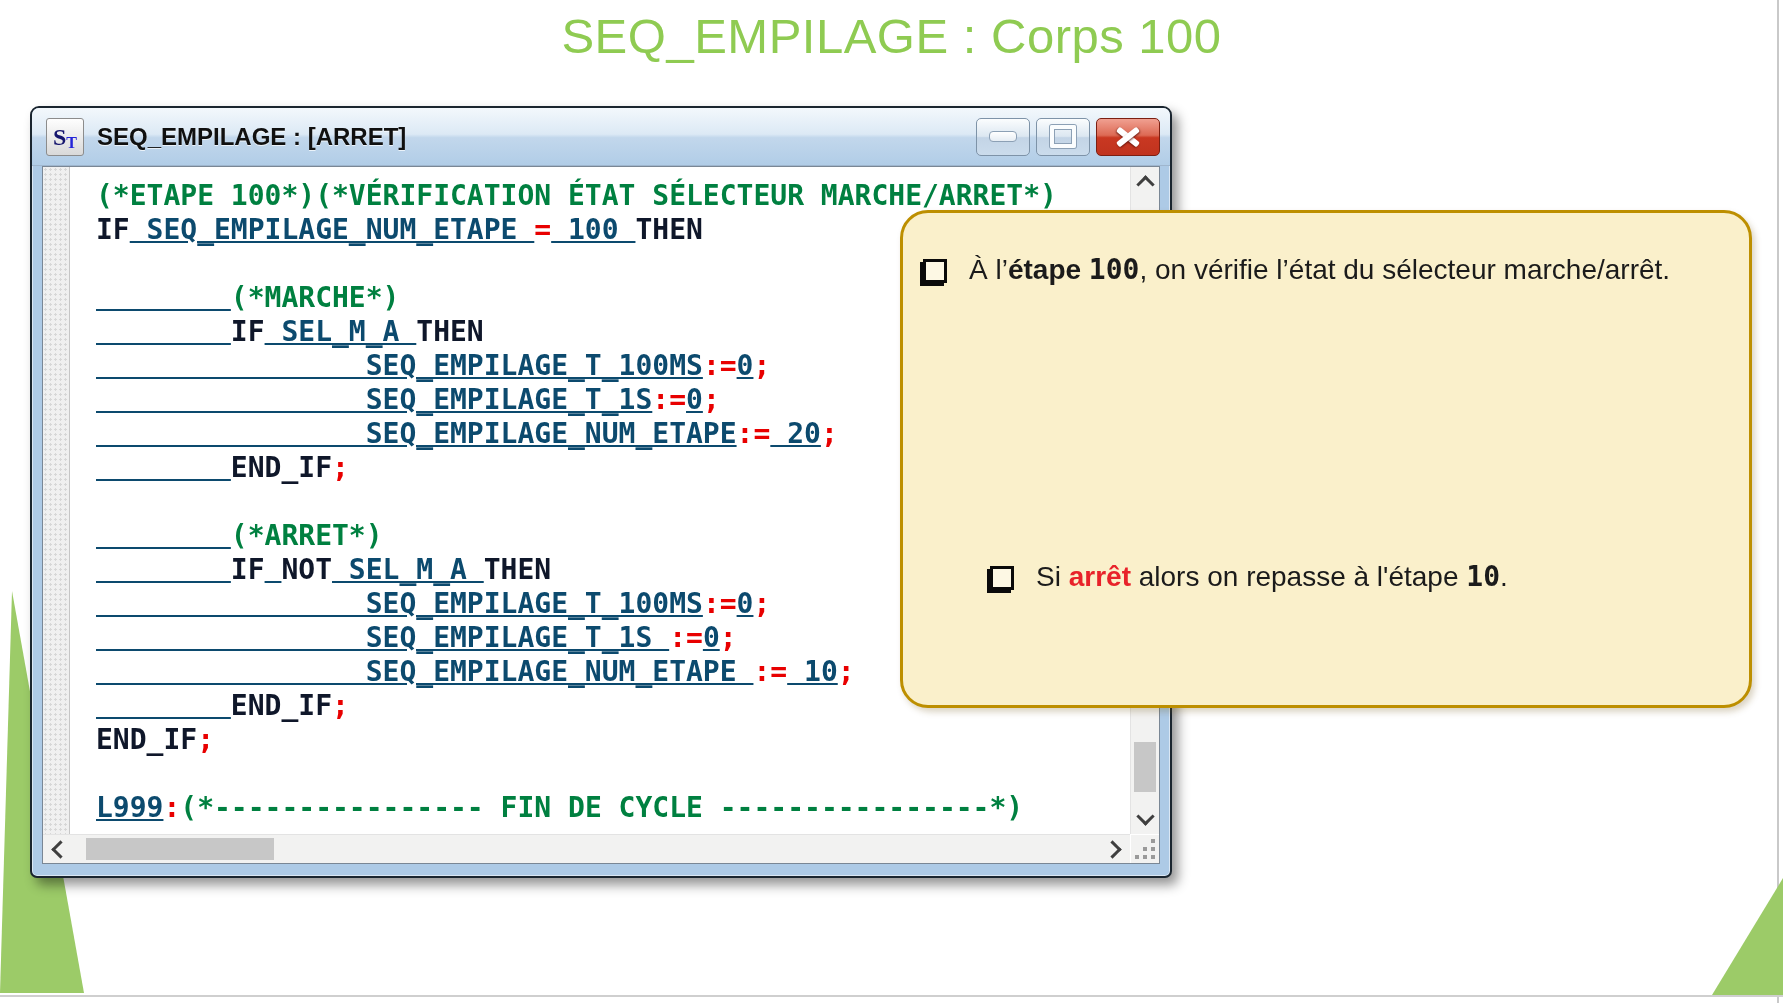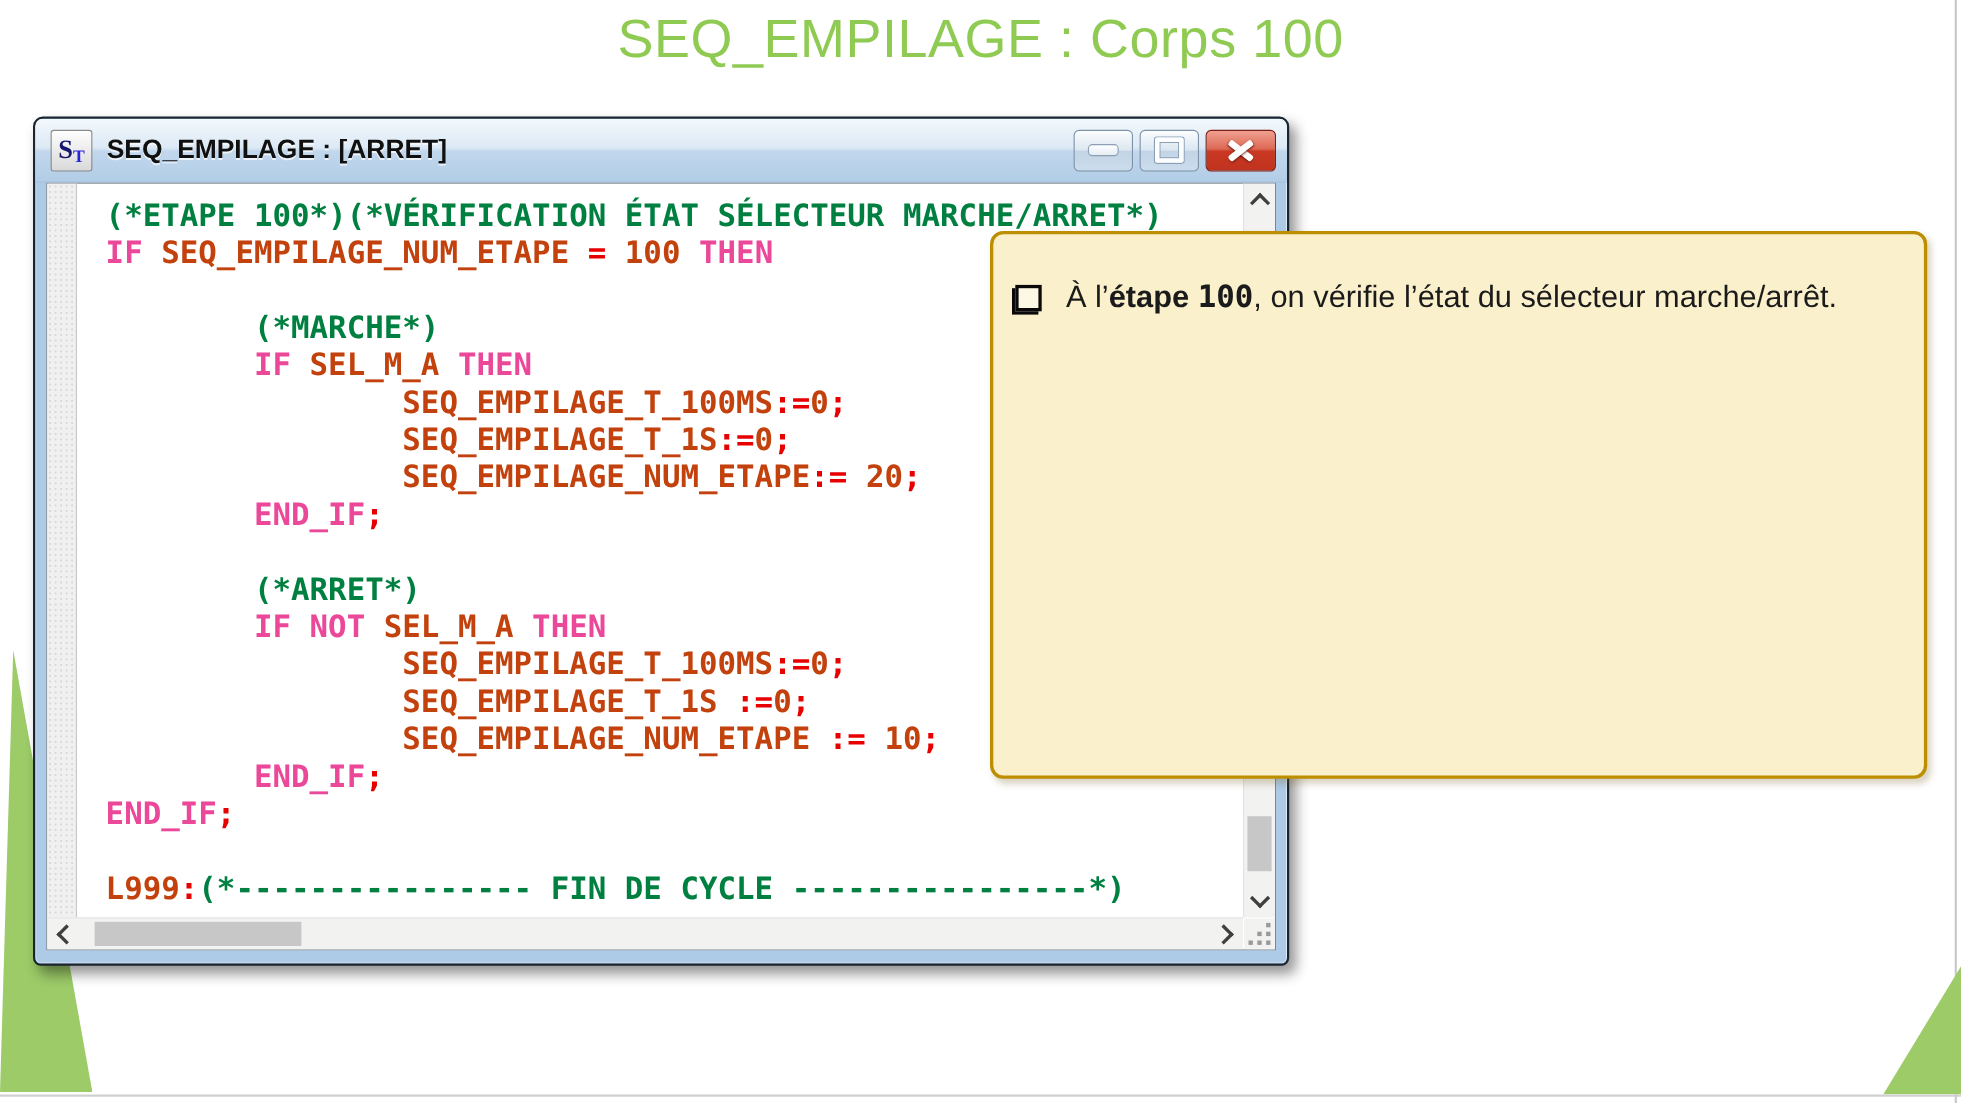--- a/index.html
+++ b/index.html
@@ -51,22 +51,22 @@
   .editor{position:absolute;left:10px;right:10px;top:58px;bottom:12px;background:#FFFFFF;
           border:1px solid #7A8795;}
   .gutter{position:absolute;left:0;top:0;bottom:29px;width:26px;background-color:#F0F0F0;
           background-image:radial-gradient(#D7D7D7 1px, transparent 1.3px);background-size:5px 5px;
           border-right:1px solid #C6C6C6;}
   .code{position:absolute;left:27px;top:10px;right:30px;bottom:30px;margin:0;overflow:hidden;
         padding:2px 0 0 26px;font-family:"DejaVu Sans Mono",monospace;font-weight:bold;
         font-size:28px;line-height:34px;}
   .code div{white-space:pre;}
   .tk-c{color:#008040;}
-  .tk-k{color:#ec4899;}
-  .tk-p{color:#c2410c;}
+  .tk-k{color:#0f172a;}
+  .tk-p{color:#0c4a6e;text-decoration:underline;}
   .tk-o{color:#E80000;}
 
   
   .vscroll{position:absolute;right:0;top:0;bottom:29px;width:28px;background:#F2F2F1;
            border-left:1px solid #E3E3E3;}
   .hscroll{position:absolute;left:0;right:29px;bottom:0;height:28px;background:#F2F2F1;
            border-top:1px solid #E3E3E3;}
   .chev{width:10px;height:10px;border-right:3px solid #3F3F3F;border-bottom:3px solid #3F3F3F;
         display:block;position:absolute;}
   .chev.up{top:11px;left:8px;transform:rotate(225deg);}
@@ -74,21 +74,21 @@
   .chev.left{left:11px;top:8px;transform:rotate(135deg);}
   .chev.right{right:11px;top:8px;transform:rotate(-45deg);}
   .vthumb{position:absolute;left:3px;width:22px;top:575px;height:50px;background:#C7C7C7;}
   .hthumb{position:absolute;top:3px;height:22px;left:43px;width:188px;background:#C7C7C7;}
   .grip{position:absolute;right:0;bottom:0;width:28px;height:28px;background:#F2F2F1;}
   .grip::before{content:"";position:absolute;left:4px;top:20px;width:4px;height:4px;background:#9A9A9A;
       box-shadow:8px 0 #9A9A9A,16px 0 #9A9A9A,8px -8px #9A9A9A,16px -8px #9A9A9A,16px -16px #9A9A9A;}
 
   
   .callout{position:absolute;left:900px;top:210px;width:852px;height:498px;box-sizing:border-box;
-           background:#FAF0CB;border:3px solid #BD8F00;border-radius:12px;z-index:20;
+           background:#FAF0CB;border:3px solid #BD8F00;border-radius:28px;z-index:20;
            box-shadow:3px 4px 6px rgba(110,85,20,0.25);overflow:hidden;padding-left:28px;}
   .bullet{position:absolute;display:flex;align-items:flex-start;font-size:28px;color:#1B1B1B;
           white-space:nowrap;}
   .bullet.b1{top:40px;left:17px;}
   .bullet.b2{top:115px;left:84px;}
   .bullet.b3{top:347px;left:84px;}
   .bullet-square{flex:0 0 auto;width:18px;height:18px;border:3px solid #0A0A0A;background:#FDF8E4;
                  box-shadow:-3px 3px 0 0 #0A0A0A;margin:6px 22px 0 3px;}
   .seg-b{font-weight:bold;}
   .seg-m{font-family:"DejaVu Sans Mono",monospace;font-weight:bold;font-size:28px;}
@@ -144,17 +144,21 @@
       </div>
       <div class="grip"></div>
     </div>
   </div>
 
   <div class="callout">
     <div class="bullet b1">
       <span class="bullet-square"></span>
       <span class="bullet-text"><span class="seg-n">À l’</span><span class="seg-b">étape </span><span class="seg-m">100</span><span class="seg-n">, on vérifie l’état du sélecteur marche/arrêt.</span></span>
     </div>
+    <div class="bullet b3">
+      <span class="bullet-square"></span>
+      <span class="bullet-text"><span class="seg-n">Si </span><span class="seg-r">arrêt</span><span class="seg-n"> alors on repasse à l'étape </span><span class="seg-m">10</span><span class="seg-n">.</span></span>
+    </div>
   </div>
 
   <div class="slide-border-right"></div>
   <div class="slide-border-bottom"></div>
 </div>
 
 </body></html>

